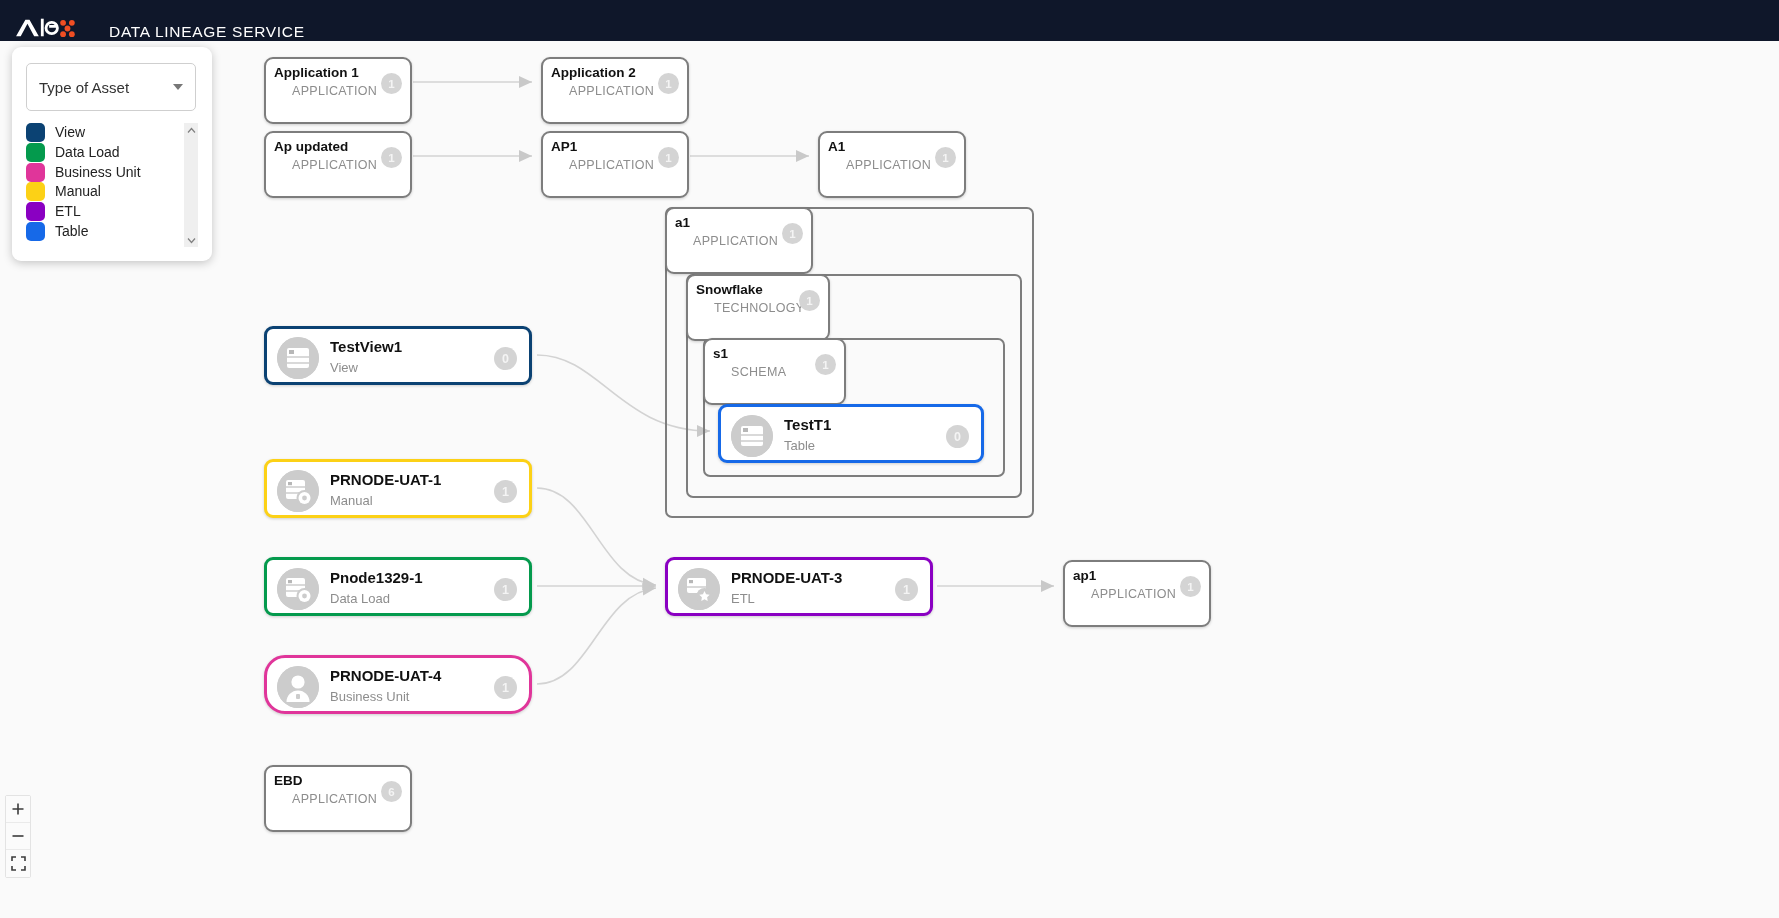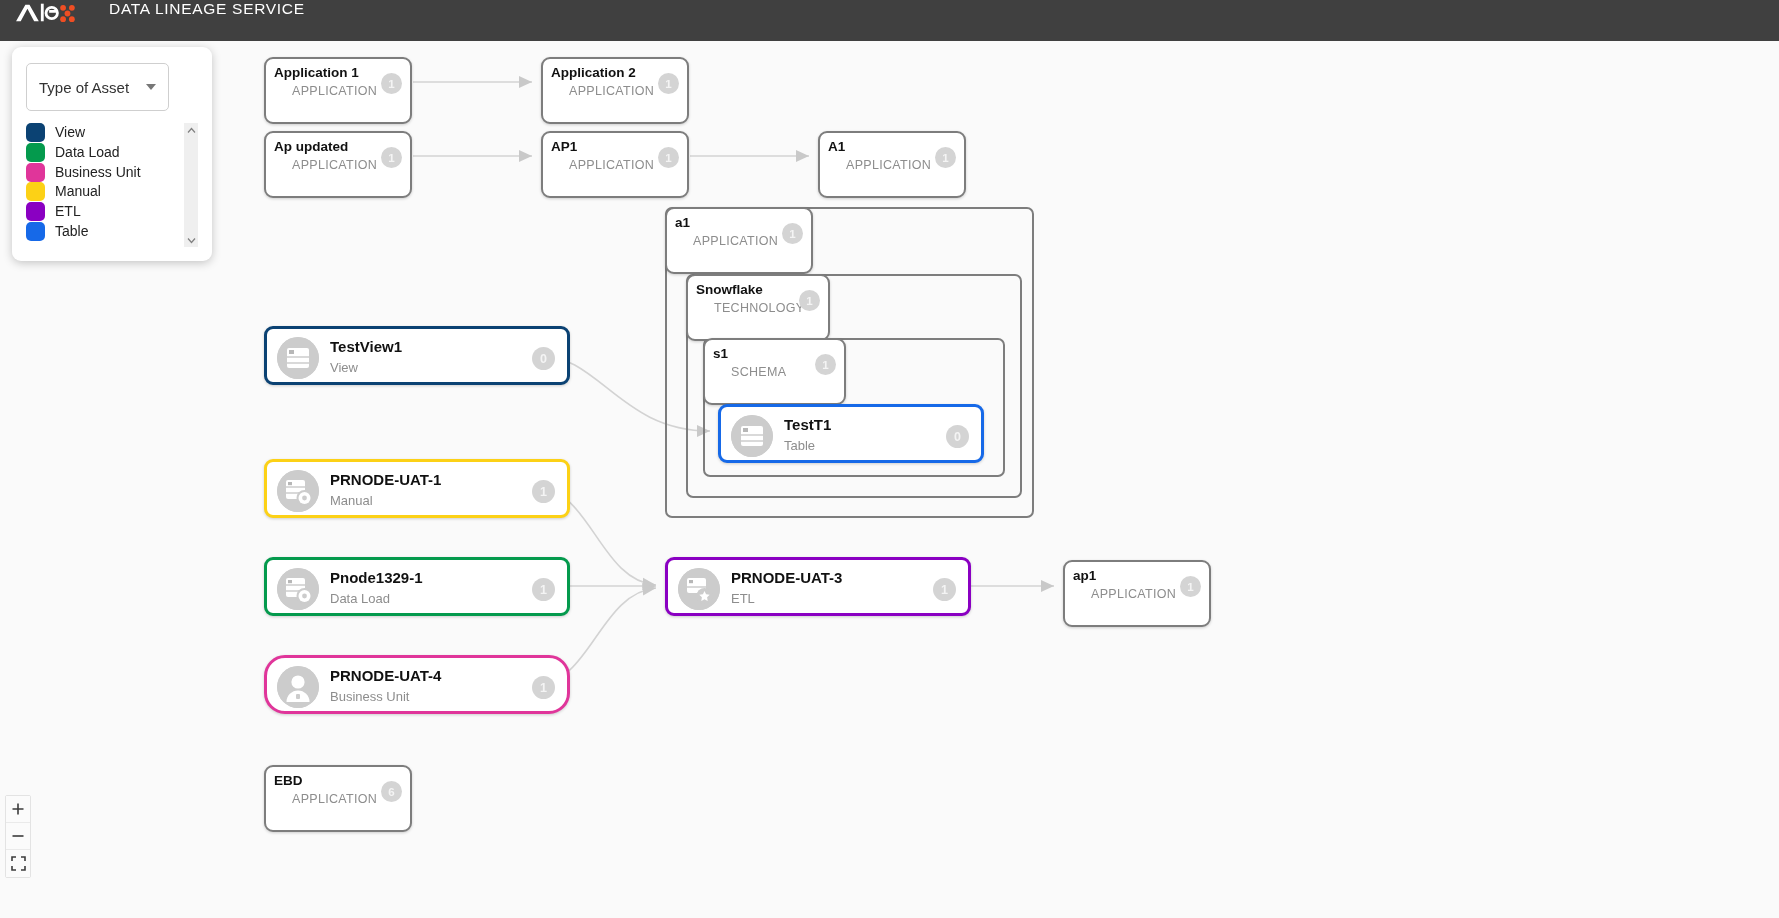--- a/index.html
+++ b/index.html
@@ -7,22 +7,22 @@
     width: 1779px; height: 918px;
     font-family: "Liberation Sans", sans-serif;
     background: #fafafa;
     overflow: hidden;
   }
 
   
   #topbar {
     position: absolute; left: 0; top: 0;
     width: 1779px; height: 41px;
-    background: #404040;
-    display: flex; align-items: flex-start;
+    background: #0f172a;
+    display: flex; align-items: flex-end;
   }
   #logo { margin-left: 14px; width: 62px; height: 26px; display: block; }
   #app-title {
     margin-left: 33px;
     color: #ffffff;
     font-size: 15.5px;
     letter-spacing: 0.7px;
     font-weight: 400;
   }
 
@@ -39,21 +39,21 @@
   #legend {
     position: absolute; left: 12px; top: 6px;
     width: 200px;
     background: #ffffff;
     border-radius: 9px;
     box-shadow: 0 2px 10px rgba(0,0,0,.22);
     padding: 16px 14px 14px 14px;
     z-index: 30;
   }
   #asset-select {
-    width: 143px; height: 48px;
+    width: 170px; height: 48px;
     border: 1px solid #cfcfcf;
     border-radius: 5px;
     display: flex; align-items: center;
     padding: 0 12px;
     background: #fff;
     cursor: pointer;
   }
   #asset-select .sel-label { flex: 1; font-size: 15px; color: #333; }
   .caret {
     width: 0; height: 0;
@@ -142,21 +142,21 @@
     font-weight: bold;
   }
 
   
   .node.plain { width: 148px; height: 67px; }
   .node.plain .n-title { left: 8px; top: 6px; font-size: 13.5px; }
   .node.plain .n-sub   { left: 26px; top: 25px; font-size: 12.5px; letter-spacing: .3px; }
   .node.plain .badge   { right: 8px; top: 14px; width: 21px; height: 21px; font-size: 11.5px; }
 
   
-  .node.asset { width: 306px; height: 59px; border-width: 3px; }
+  .node.asset { width: 268px; height: 59px; border-width: 3px; }
   .node.asset .avatar {
     position: absolute; left: 10px; top: 8px;
     width: 42px; height: 42px; border-radius: 50%;
     background: #cccccc;
     overflow: hidden;
   }
   .node.asset .n-title { left: 63px; top: 9px; font-size: 15px; }
   .node.asset .n-sub   { left: 63px; top: 31px; font-size: 13px; }
   .node.asset .badge   { right: 12px; top: 18px; width: 23px; height: 23px; font-size: 12.5px; }
 

